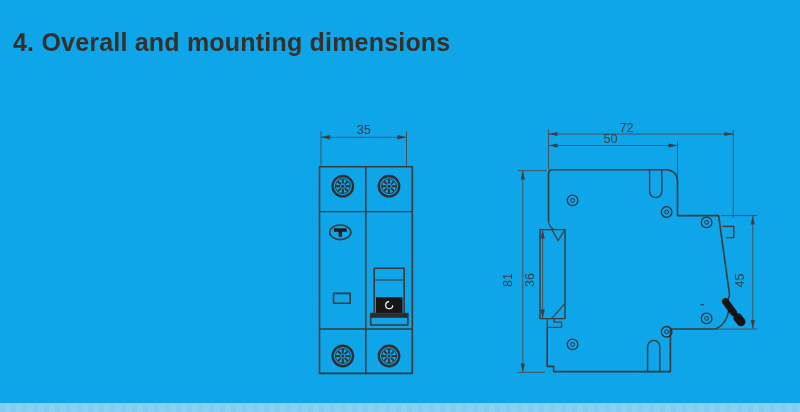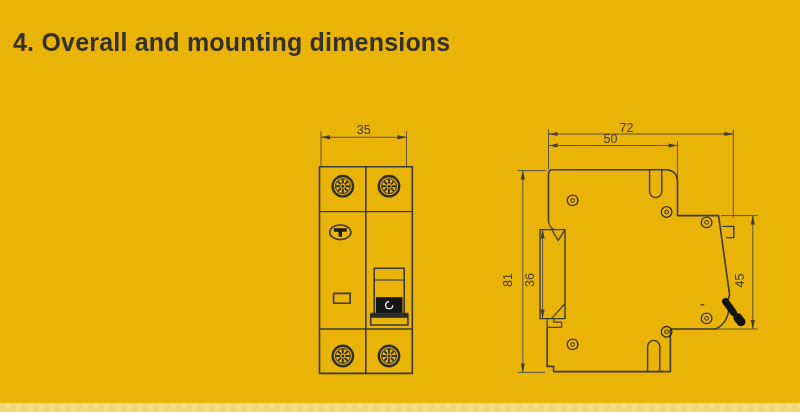--- a/index.html
+++ b/index.html
@@ -1,16 +1,16 @@
 <!DOCTYPE html>
 <html><head>
 <meta charset="utf-8">
 <style>
   html,body{margin:0;padding:0;background:#fff;}
-  .stage{position:relative;width:800px;height:412px;background:#eab308;overflow:hidden;
+  .stage{position:relative;width:800px;height:412px;background:#0ea5e9;overflow:hidden;
          font-family:"Liberation Sans",sans-serif;}
   .title{position:absolute;left:13px;top:28px;font-size:25px;font-weight:600;
          color:#34302c;letter-spacing:.2px;white-space:nowrap;}
   .abs{position:absolute;}
   svg{display:block;}
   .ln  {stroke:#3a3a3a;stroke-width:1.6;fill:none;stroke-linejoin:round;stroke-linecap:round;}
   .ln14{stroke:#3a3a3a;stroke-width:1.4;fill:none;stroke-linejoin:round;}
   .ln13{stroke:#464646;stroke-width:1.3;fill:none;stroke-linejoin:round;}
   .dim {stroke:#4c4c4c;stroke-width:.9;fill:none;}
   .arr {fill:#3f3f3f;stroke:none;}

